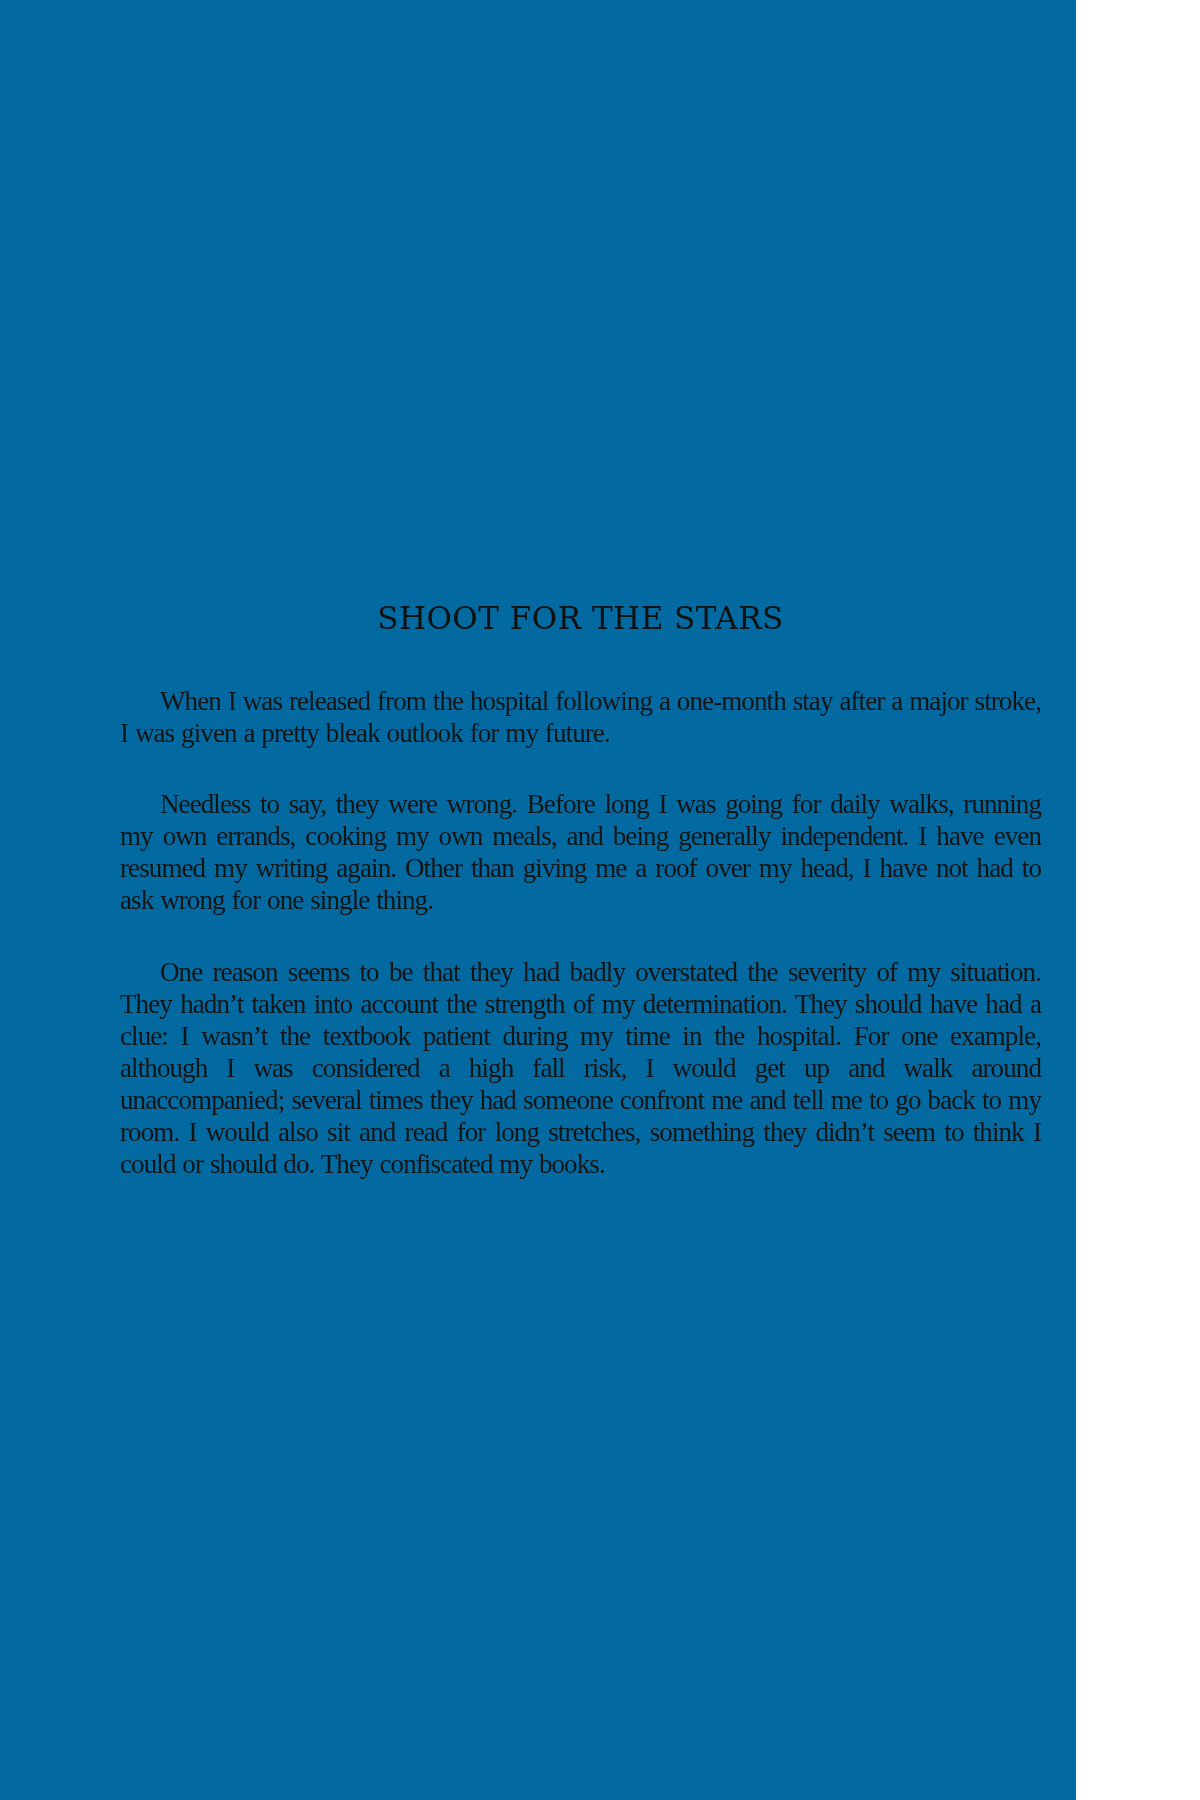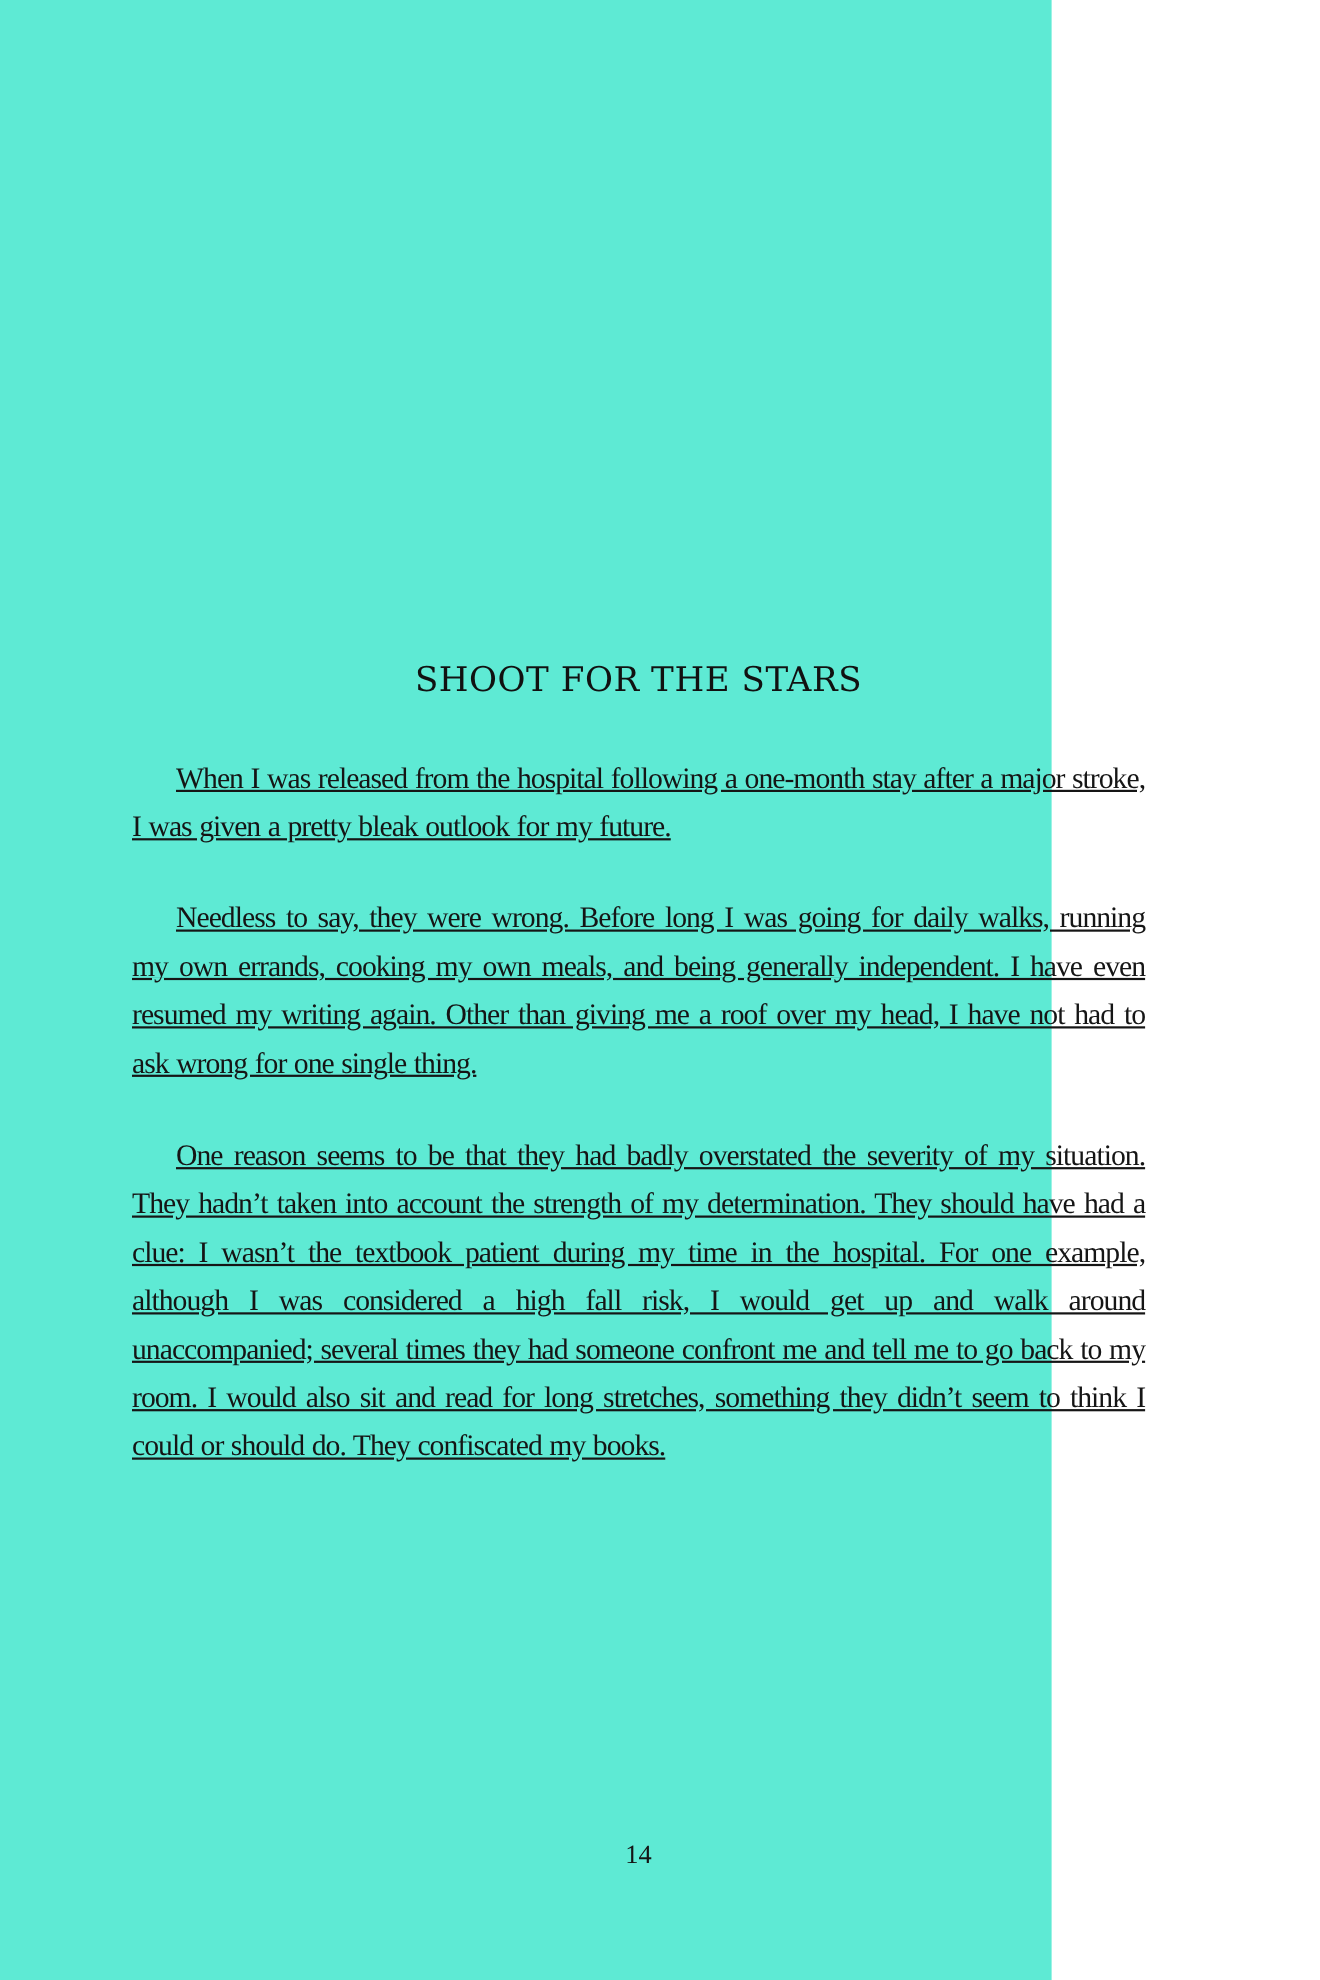--- a/index.html
+++ b/index.html
@@ -10,23 +10,23 @@
   body {
     width: 1200px;
     height: 1800px;
     position: relative;
     overflow: hidden;
     color: #111111;
   }
   .page {
     position: absolute;
     left: 0; top: 0;
-    width: 956px;
+    width: 1076px;
     height: 1800px;
-    background: #5eead4;
+    background: #0369a1;
   }
   .chapter-title {
     position: absolute;
     left: 120px;
     width: 921px;
     top: 598px;
     text-align: center;
     font-family: "DejaVu Serif", serif;
     font-size: 31px;
     letter-spacing: 0.5px;
@@ -37,29 +37,28 @@
   }
   .body-text {
     position: absolute;
     left: 120px;
     top: 685px;
     width: 921px;
   }
   .para {
     font-family: "Liberation Serif", serif;
     font-size: 27px;
-    line-height: 44px;
+    line-height: 32px;
     text-align: justify;
     text-indent: 40px;
     margin: 0 0 39.3px 0;
     color: #151515;
     transform-origin: left top;
     letter-spacing: -0.9px;
     word-spacing: 1px;
-    text-decoration: underline;
   }
   .para.last { margin-bottom: 0; }
   .page-number {
     position: absolute;
     left: 120px;
     width: 921px;
     top: 1672px;
     text-align: center;
     font-family: "Liberation Serif", serif;
     font-size: 24px;
@@ -72,14 +71,13 @@
 
 <div class="page">
   <h1 class="chapter-title">SHOOT FOR THE STARS</h1>
 
   <div class="body-text">
     <p class="para">When I was released from the hospital following a one-month stay after a major stroke, I was given  a pretty bleak outlook for my future.</p>
     <p class="para">Needless to say, they were wrong. Before long I was going for daily walks, running my own errands, cooking my own meals, and being generally independent. I have even resumed my writing again. Other than giving me a roof over my head, I have not had to ask wrong for one single thing.</p>
     <p class="para">One reason seems to be that they had badly overstated the severity of my situation. They hadn’t taken into account the strength of my determination. They should have had a clue: I wasn’t the textbook patient during my time in the hospital. For one example, although I was considered a high fall risk, I would get up and walk around unaccompanied; several times they had someone confront me and tell me to go back to my room. I would also sit and read for long stretches, something they didn’t seem to think I could or should do. They confiscated my books.</p>
   </div>
 
-  <div class="page-number">14</div>
 </div>
 
 </body></html>

